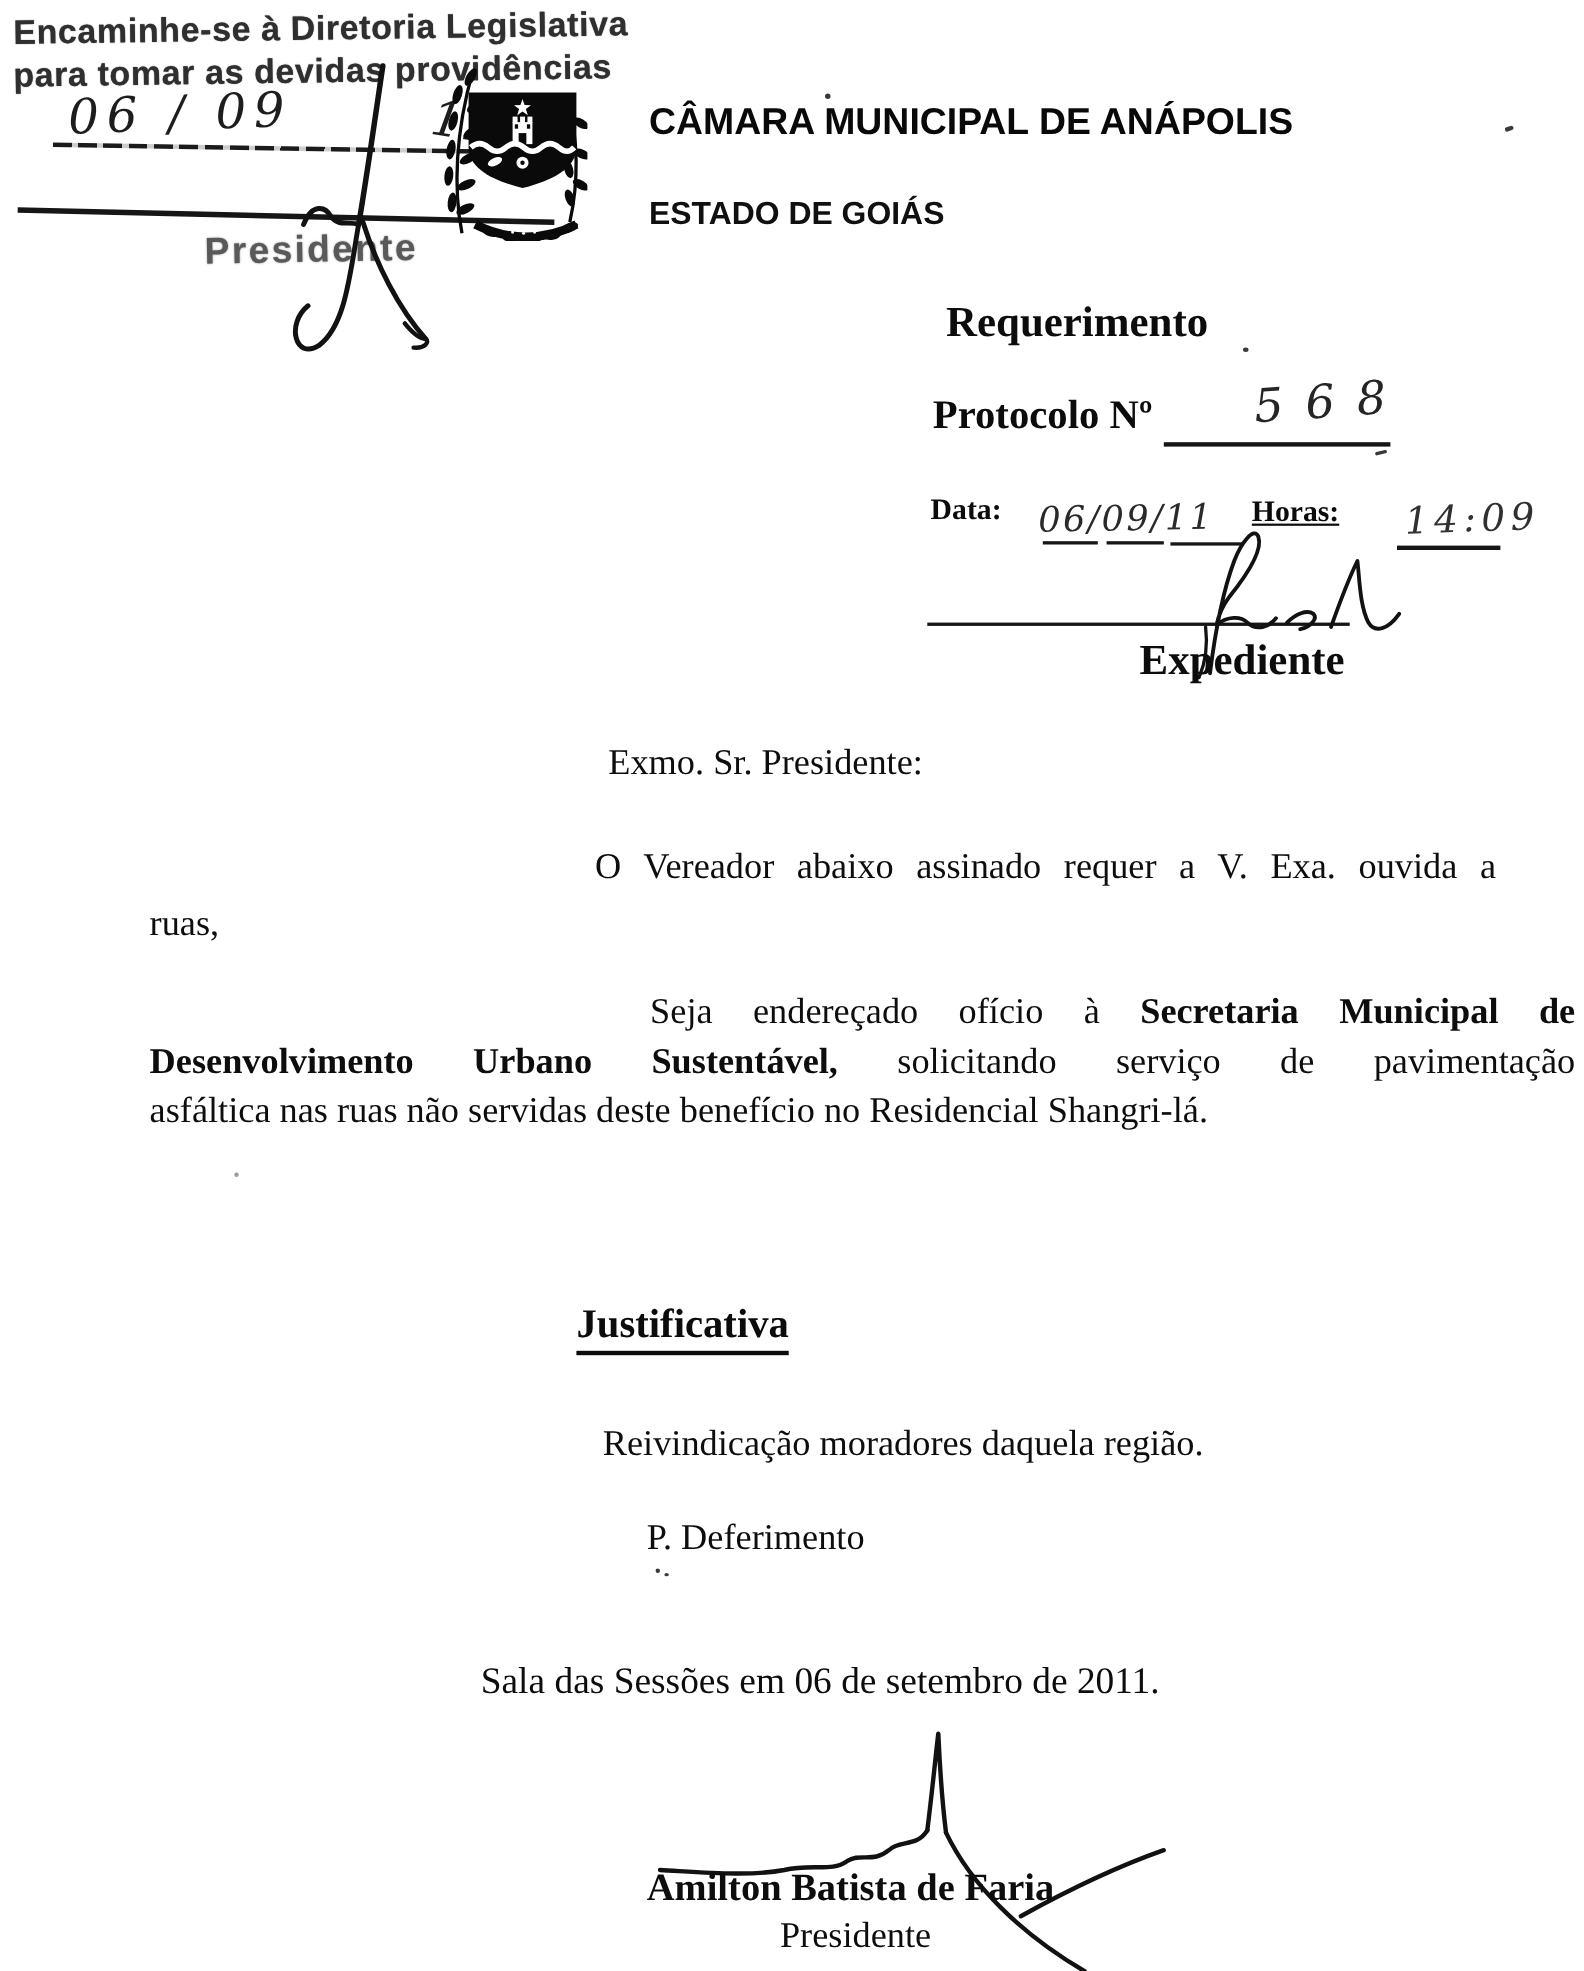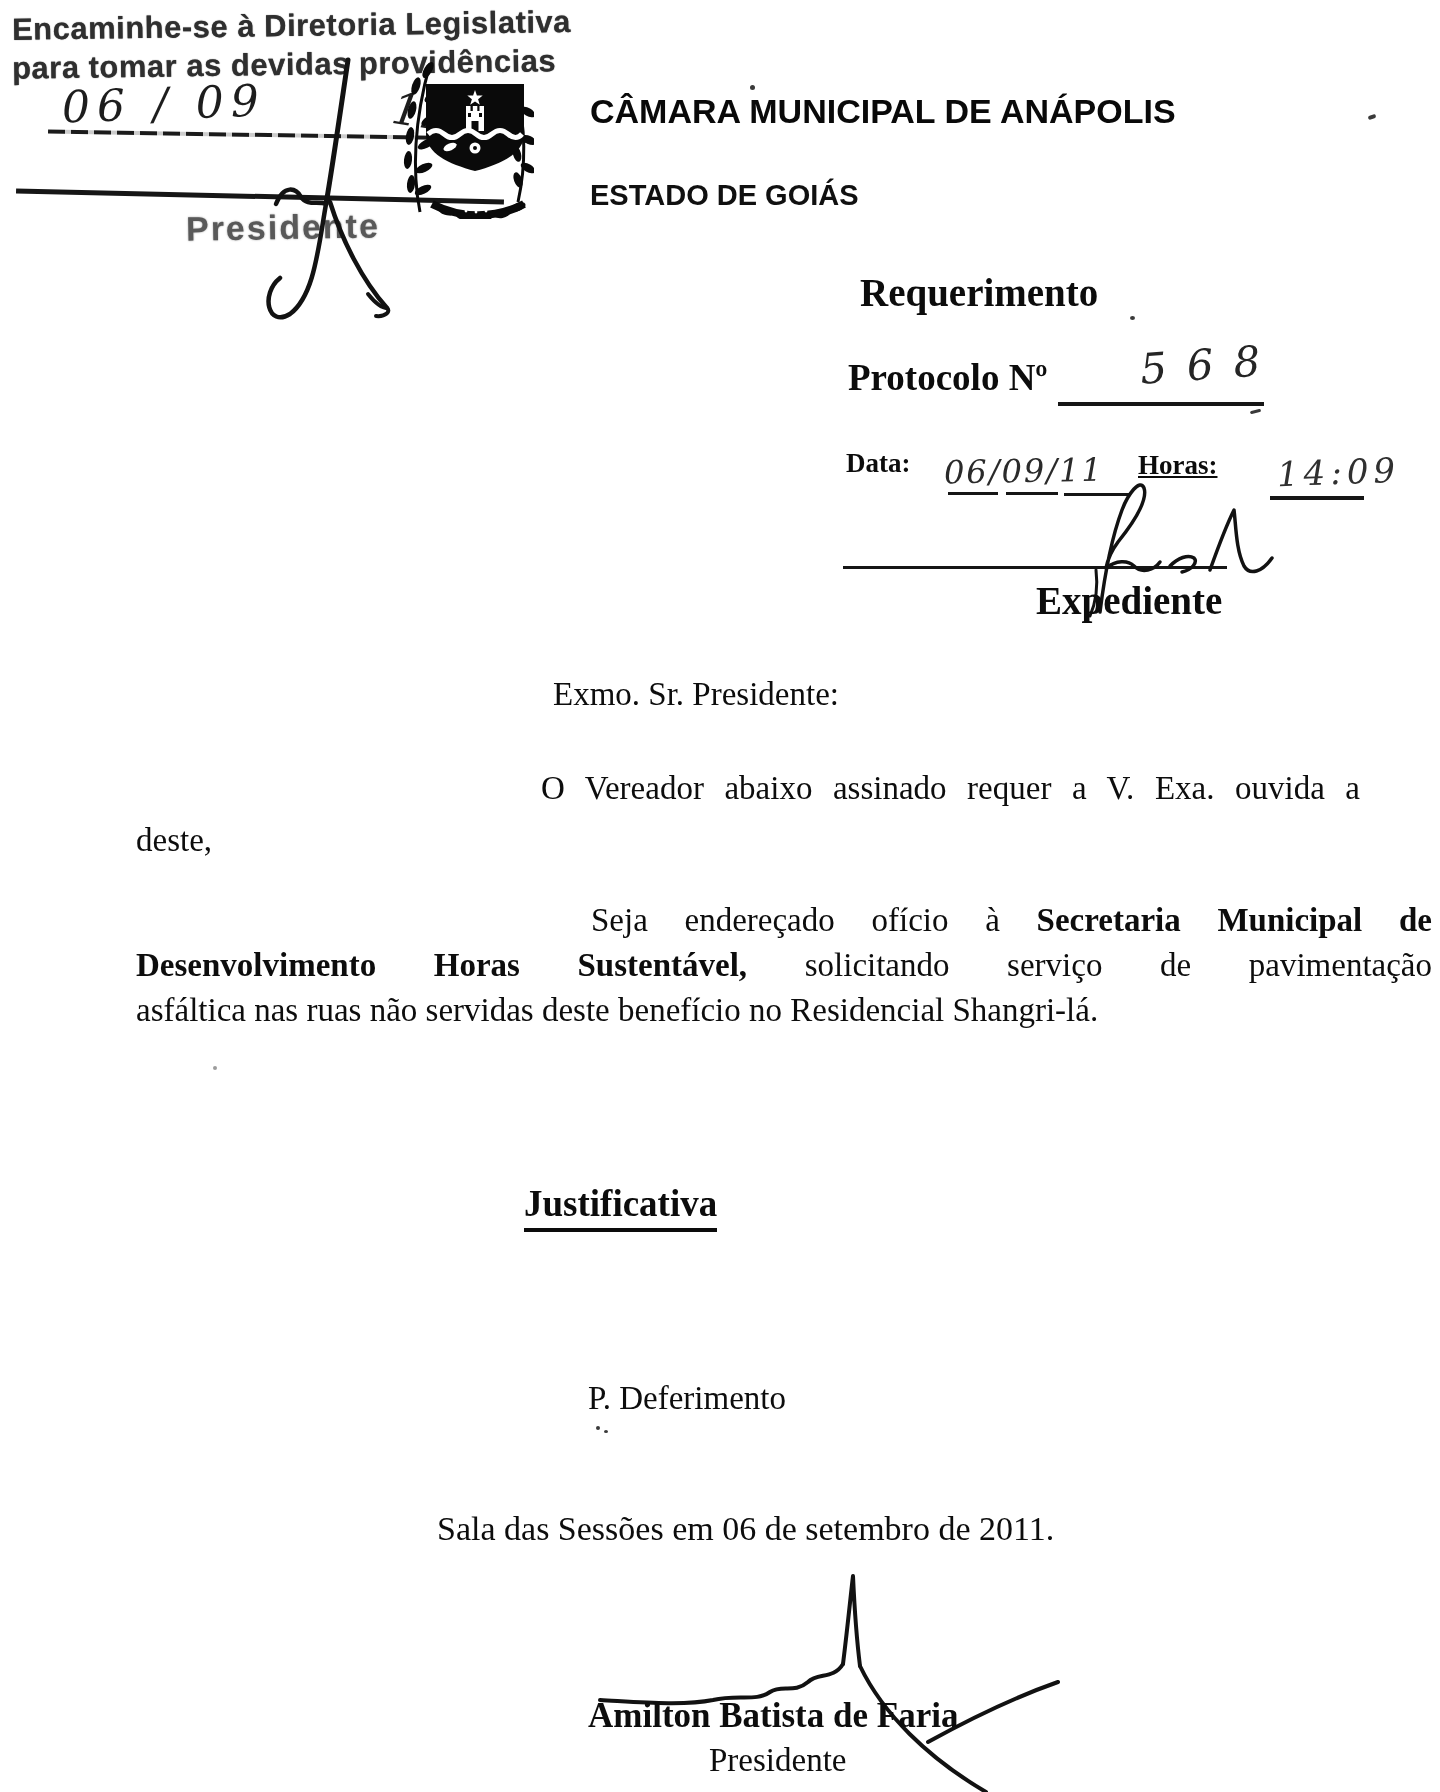--- a/index.html
+++ b/index.html
@@ -162,37 +162,38 @@
     <path d="M26,108 C28,124 26,140 20,154" stroke-width="3"></path>
     <path d="M100,104 C108,96 118,92 124,96 C128,100 122,108 112,110" stroke-width="3.5"></path>
     <path d="M140,108 C150,80 160,56 164,48 C166,64 166,88 174,104 C180,114 192,110 202,96" stroke-width="3.5"></path>
   </svg>
   <div class="abs title-serif" style="left:1036px;top:578px;">Expediente</div>
 
   <div class="abs body-text" style="left:553px;top:676px;">Exmo. Sr. Presidente:</div>
 
   <div class="abs body-text" style="left:136px;top:762px;width:1224px;line-height:52px;">
     <div class="jline" style="padding-left:405px;">O Vereador abaixo assinado requer a V. Exa. ouvida a</div>
-    <div>deste,</div>
+    <div>ruas,</div>
   </div>
 
   <div class="abs body-text" style="left:136px;top:898px;width:1296px;line-height:45px;">
     <div class="jline" style="padding-left:455px;">
       <span>Seja endereçado ofício à</span>
       <span class="b">Secretaria Municipal de</span>
     </div>
     <div class="jline">
-      <span class="b">Desenvolvimento Horas Sustentável,</span>
+      <span class="b">Desenvolvimento Urbano Sustentável,</span>
       <span>solicitando serviço de pavimentação</span>
     </div>
     <div>asfáltica nas ruas não servidas deste benefício no Residencial Shangri-lá.</div>
   </div>
 
   <div class="abs just-title" style="left:524px;top:1154px;margin-top:28px;">Justificativa</div>
 
+  <div class="abs body-text" style="left:548px;top:1295px;">Reivindicação moradores daquela região.</div>
 
   <div class="abs body-text" style="left:588px;top:1380px;">P. Deferimento</div>
   <div class="speck" style="left:596px;top:1426px;width:4px;height:4px;"></div>
   <div class="speck" style="left:604px;top:1430px;width:4px;height:3px;"></div>
 
   <div class="abs body-text" style="left:437px;top:1510px;font-size:34px;text-align:center;">Sala das Sessões em 06 de setembro de 2011.</div>
 
   <svg class="sig" style="left:598px;top:1572px;" width="470" height="220" viewBox="0 0 470 220">
     <path d="M245,92 C250,52 253,20 255,4 C256,26 258,62 262,94" stroke-width="4"></path>
     <path d="M245,92 C235,108 220,100 210,110 C196,122 184,112 172,120 C158,130 140,122 115,128 C85,134 40,130 2,128" stroke-width="4"></path>

